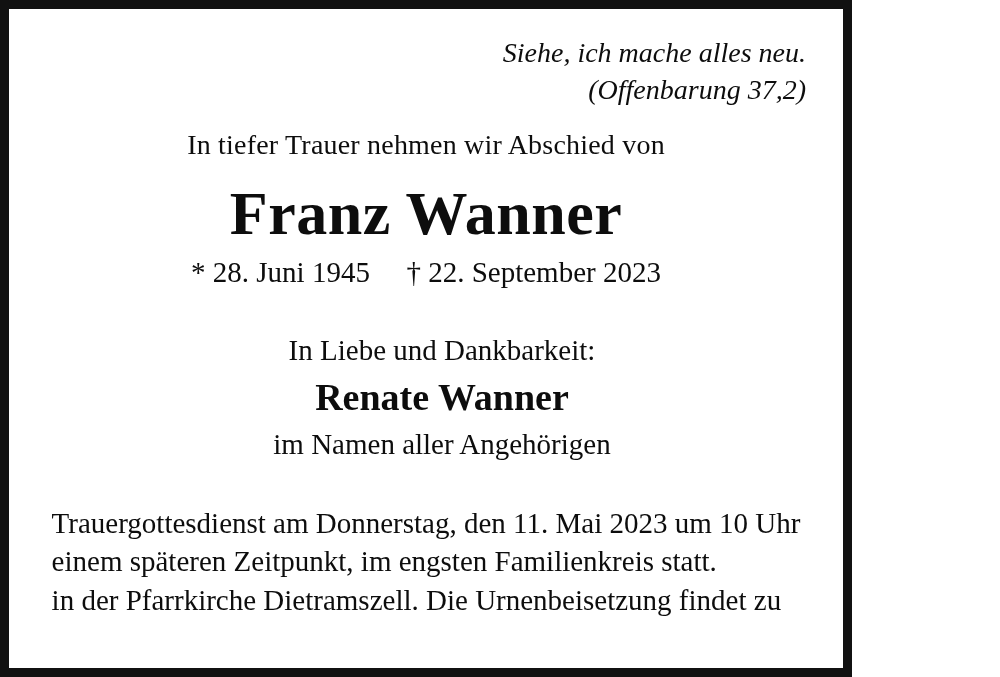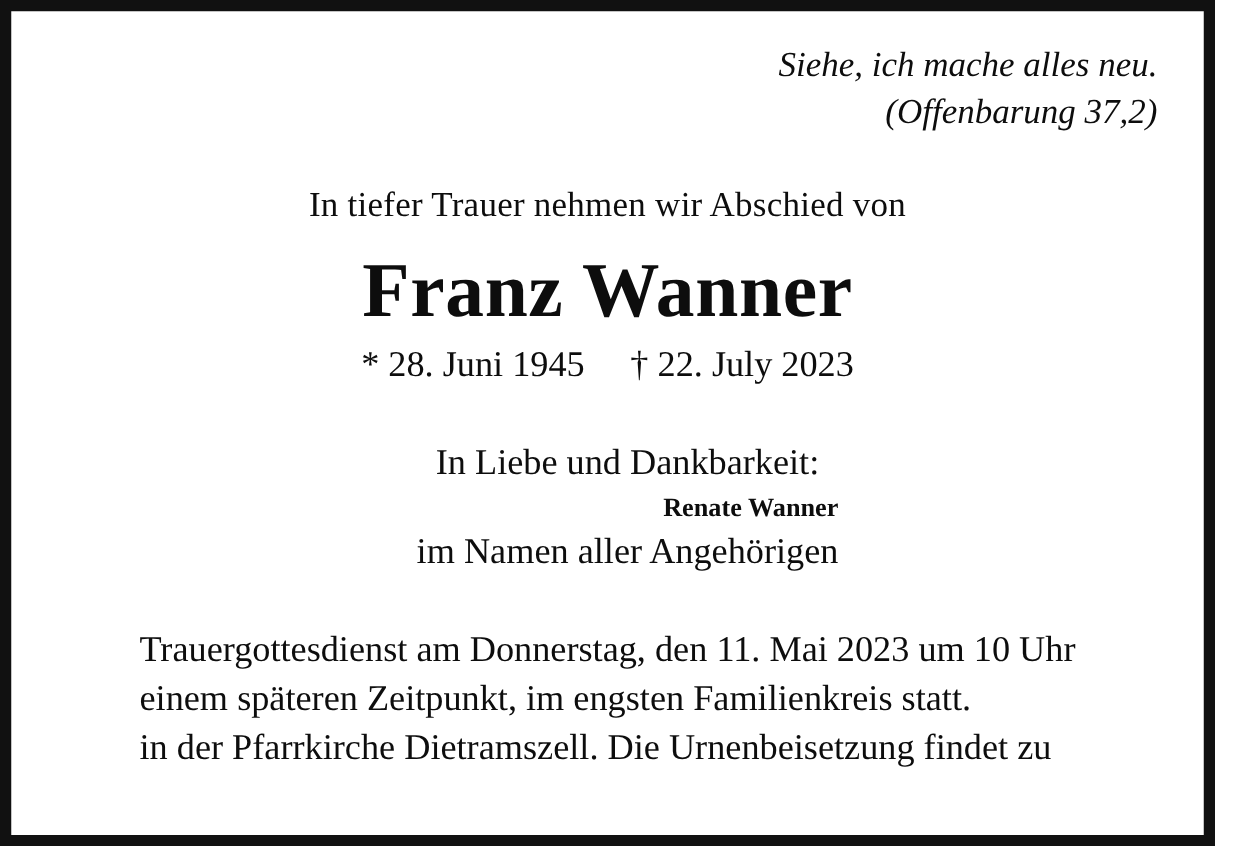--- a/index.html
+++ b/index.html
@@ -9,21 +9,21 @@
   }
   body {
     width: 1000px;
     height: 677px;
     font-family: "Liberation Serif", serif;
     color: #0d0d0d;
     overflow: hidden;
   }
   .obituary {
     box-sizing: border-box;
-    width: 972px;
+    width: 852px;
     height: 677px;
     background: #ffffff;
     border: 9px solid #111111;
     padding: 22px 34px 10px 34px;
     display: flex;
     flex-direction: column;
     align-items: center;
   }
   .verse {
     width: 100%;
@@ -31,21 +31,21 @@
     font-style: italic;
     font-size: 28px;
     line-height: 1.32;
     padding-right: 6px;
     margin-top: 4px;
   }
   .verse-line2 {
     white-space: nowrap;
   }
   .intro {
-    margin-top: 40px;
+    margin-top: 20px;
     font-size: 28px;
     letter-spacing: 0.2px;
     text-align: left;
   }
   .name {
     margin-top: 20px;
     font-size: 62px;
     font-weight: bold;
     letter-spacing: 0.5px;
     text-align: left;
@@ -64,24 +64,23 @@
   .grief-block {
     margin-top: 42px;
     text-align: center;
     line-height: 1.34;
     margin-left: 32px;
   }
   .grief-line1 {
     font-size: 29px;
   }
   .grief-name {
-    font-size: 21px;
+    font-size: 38px;
     font-weight: bold;
     margin-top: 2px;
-    text-align: right;
   }
   .grief-line3 {
     font-size: 29px;
     margin-top: 2px;
   }
   .service {
     margin-top: 40px;
     font-size: 29px;
     line-height: 1.34;
     max-width: 930px;
@@ -97,21 +96,21 @@
     <div class="verse-line2">(Offenbarung 37,2)</div>
   </div>
 
   <div class="intro">In tiefer Trauer nehmen wir Abschied von</div>
 
   <div class="name">Franz Wanner</div>
 
   <div class="dates">
     <span>* 28. Juni 1945</span>
     <span class="sep"></span>
-    <span>† 22. July 2023</span>
+    <span>† 22. September 2023</span>
   </div>
 
   <div class="grief-block">
     <div class="grief-line1">In Liebe und Dankbarkeit:</div>
     <div class="grief-name">Renate Wanner</div>
     <div class="grief-line3">im Namen aller Angehörigen</div>
   </div>
 
   <div class="service">
     <div>Trauergottesdienst am Donnerstag, den 11. Mai 2023 um 10 Uhr</div>

